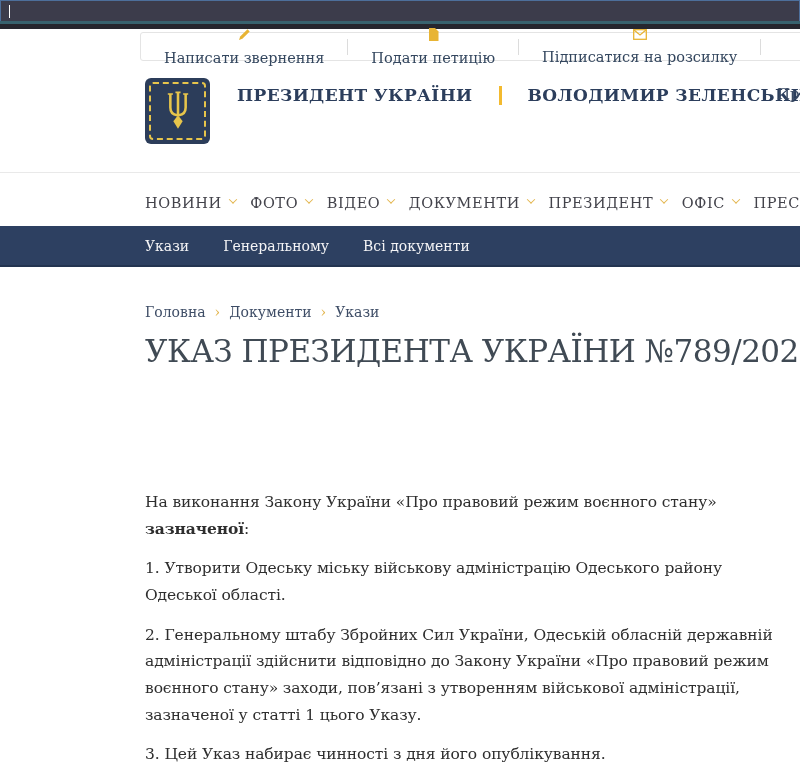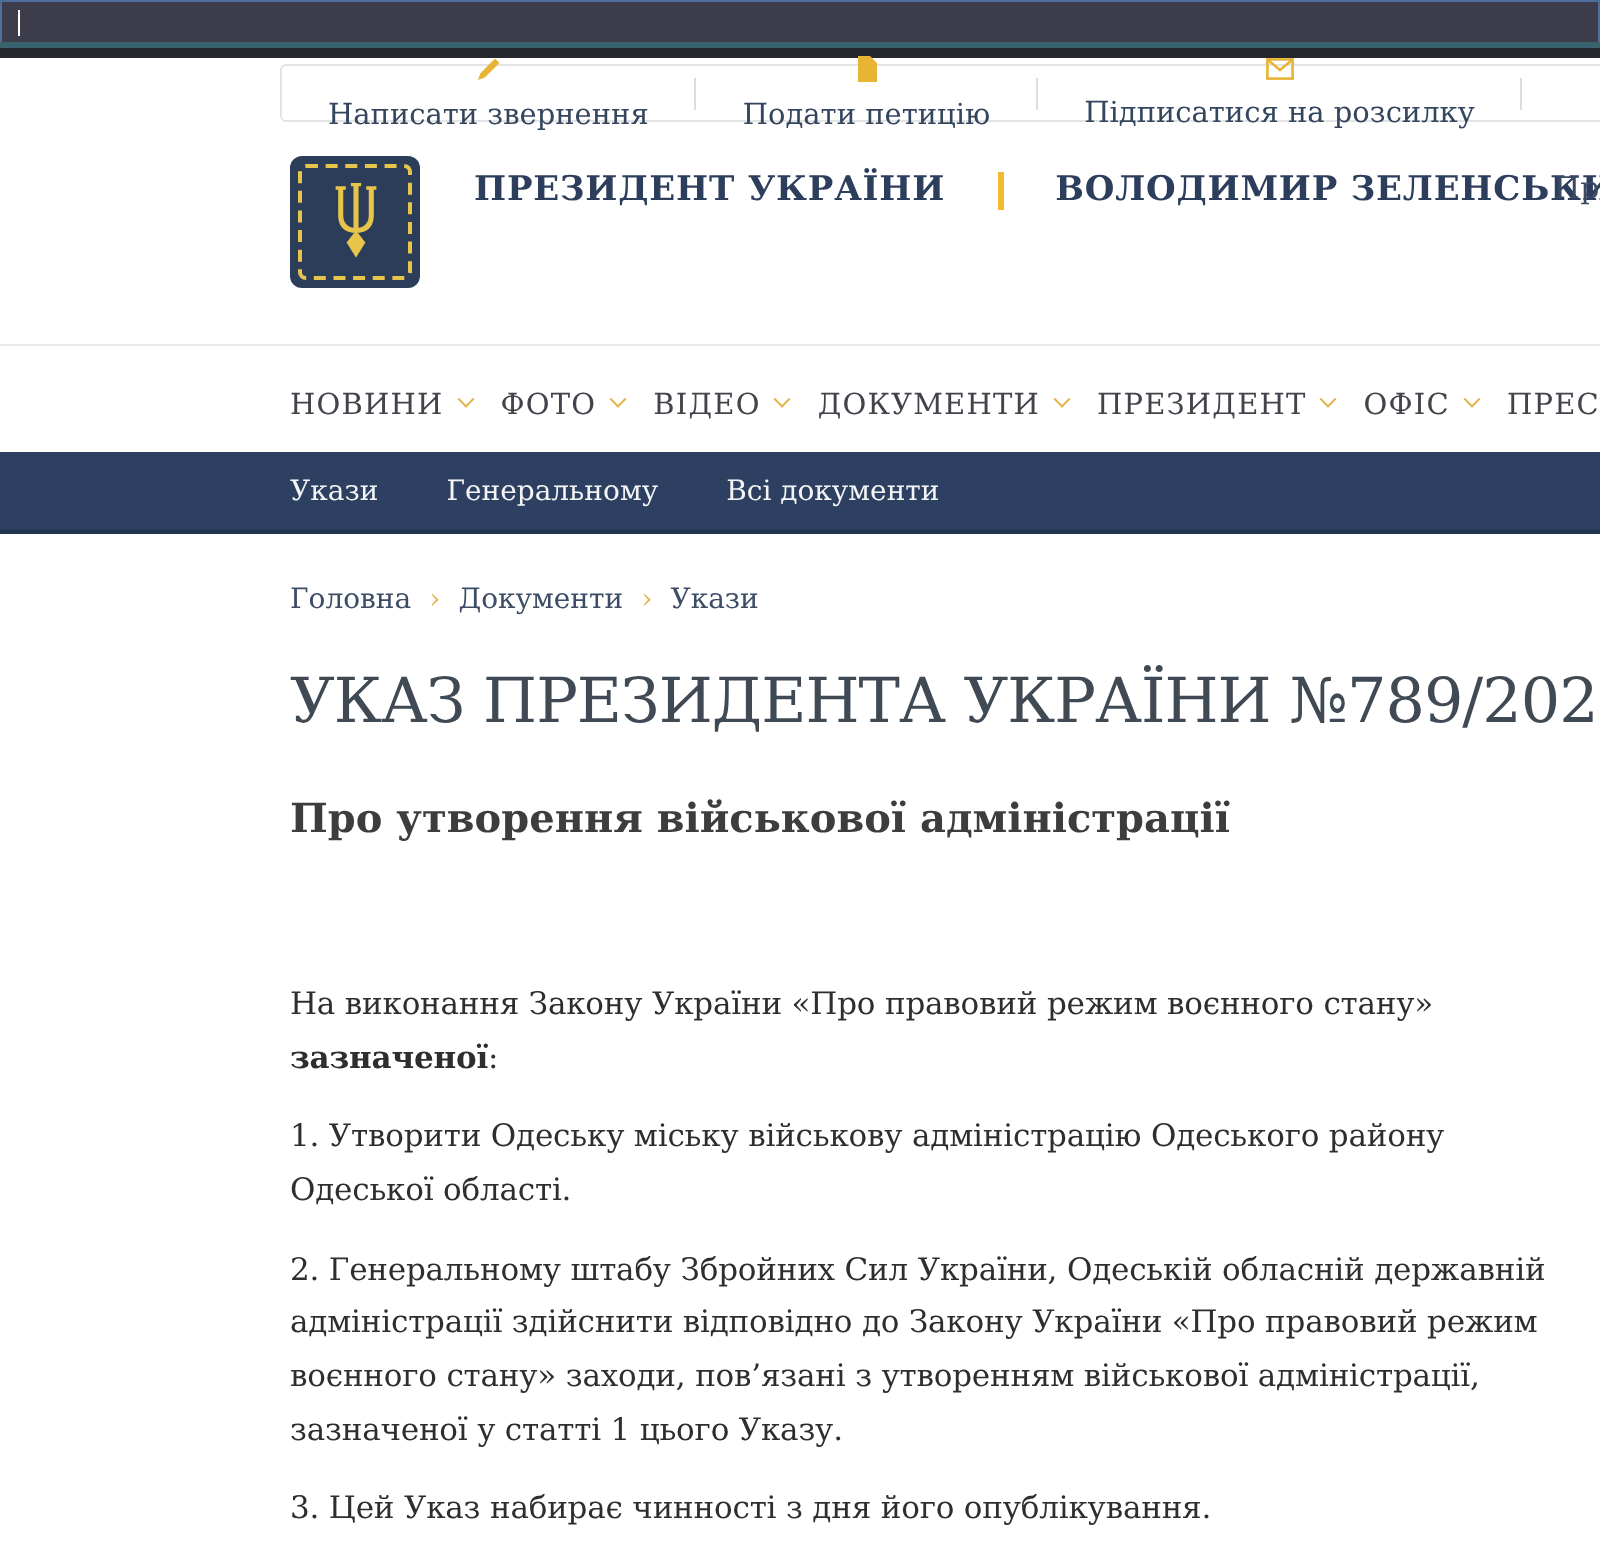--- a/index.html
+++ b/index.html
@@ -44,21 +44,21 @@
   .chev { display:inline-block; width:6px; height:6px; border-right:1.6px solid #e3b64e;
           border-bottom:1.6px solid #e3b64e; transform:rotate(45deg) translate(-1px,-1px);
           margin-left:8px; margin-top:-3px; }
 
   
   .subnav { position:absolute; top:226px; left:0; right:0; height:41px; background:#2d4061;
             border-bottom:2px solid #233450; display:flex; align-items:center; padding-left:145px; gap:34px; }
   .subnav-item { font-size:14px; color:#f4f4f6; white-space:nowrap; cursor:pointer; }
 
   
-  .breadcrumb { position:absolute; top:292px; left:145px; display:flex; align-items:center; gap:9px;
+  .breadcrumb { position:absolute; top:304px; left:145px; display:flex; align-items:center; gap:9px;
                 font-size:14px; color:#3e4d66; }
   .bc-sep { color:#e3b64e; font-size:14px; }
 
   
   .doc-title { position:absolute; top:333px; left:145px; width:655px; font-size:31px; font-weight:400;
                color:#404a54; letter-spacing:-0.5px; white-space:nowrap; }
   .doc-subtitle { position:absolute; top:397px; left:145px; font-size:20px; color:#3d3d3d; }
   .doc-body { position:absolute; top:489px; left:145px; width:648px; font-size:15.5px;
               line-height:1.72; color:#2e2e2e; letter-spacing:-0.1px; }
   .doc-body p { margin:0 0 13px 0; }
@@ -159,21 +159,20 @@
 
   <div class="breadcrumb">
     <span>Головна</span>
     <span class="bc-sep">›</span>
     <span>Документи</span>
     <span class="bc-sep">›</span>
     <span>Укази</span>
   </div>
 
   <h1 class="doc-title">УКАЗ ПРЕЗИДЕНТА УКРАЇНИ №789/2025</h1>
-  <h2 class="doc-subtitle">Про утворення військової адміністрації</h2>
 
   <div class="doc-body">
     <p><span>На виконання Закону України «Про правовий режим воєнного стану» </span><span class="sig">зазначеної</span><span>:</span></p>
     <p>1. Утворити Одеську міську військову адміністрацію Одеського району Одеської області.</p>
     <p>2. Генеральному штабу Збройних Сил України, Одеській обласній державній адміністрації здійснити відповідно до Закону України «Про правовий режим воєнного стану» заходи, пов’язані з утворенням військової адміністрації, зазначеної у статті 1 цього Указу.</p>
     <p>3. Цей Указ набирає чинності з дня його опублікування.</p>
 
   </div>
 
 </div>

